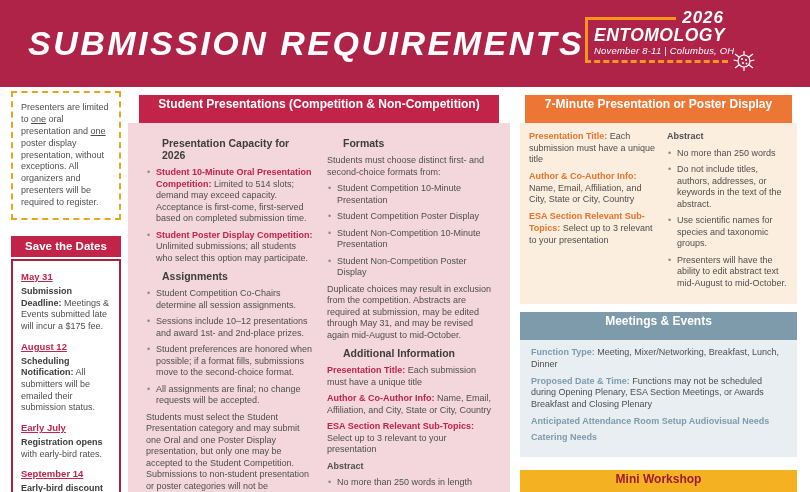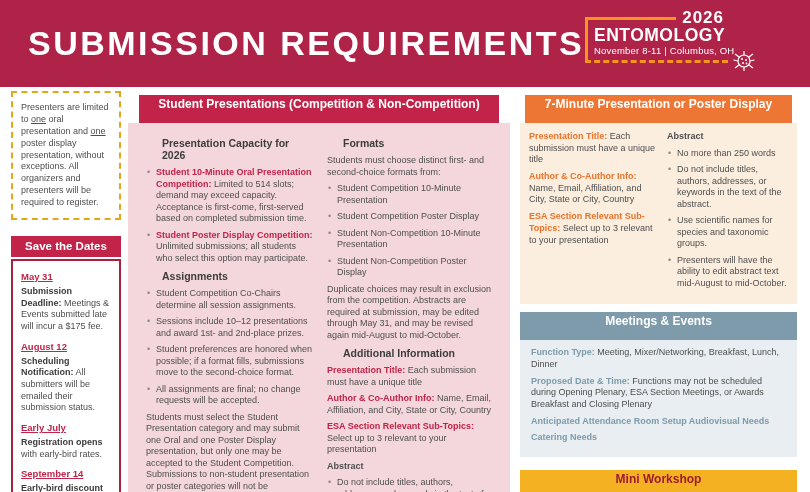--- a/index.html
+++ b/index.html
@@ -1,20 +1,20 @@
 <!DOCTYPE html>
 <html><head>
 <meta charset="utf-8">
 <style>
   * { margin:0; padding:0; box-sizing:border-box; }
   html,body { width:810px; height:492px; }
   body { font-family:"Liberation Sans", sans-serif; background:#ffffff; position:relative; overflow:hidden; }
 
   
-  .banner { position:absolute; left:0; top:0; width:810px; height:87px; background:#B02348; }
+  .banner { position:absolute; left:0; top:0; width:810px; height:87px; background:#B02348;font-style:italic; }
   .title { position:absolute; left:28px; top:24px; font-size:34px; font-weight:800; letter-spacing:2.5px; color:#ffffff; white-space:nowrap; }
   .logo-topline { position:absolute; left:585px; top:17px; width:91px; height:3px; background:#F7941D; }
   .logo-leftline { position:absolute; left:585px; top:17px; width:3px; height:44px; background:#F7941D; }
   .logo-year { position:absolute; left:650px; top:8px; width:74px; text-align:right; color:#fff; font-weight:800; font-size:17px; letter-spacing:1px; }
   .logo-name { position:absolute; left:594px; top:25px; color:#fff; font-weight:800; font-size:17.5px; letter-spacing:0.5px; }
   .logo-sub { position:absolute; left:594px; top:45px; color:#fff; font-size:9.5px; letter-spacing:0.2px; }
   .logo-dash { position:absolute; left:585px; top:60px; width:143px; border-top:3px dashed #F7941D; }
   .bug { position:absolute; left:731px; top:48px; }
 
   
@@ -134,20 +134,21 @@
         <div class="b">Student Competition 10-Minute Presentation</div>
         <div class="b">Student Competition Poster Display</div>
         <div class="b">Student Non-Competition 10-Minute Presentation</div>
         <div class="b">Student Non-Competition Poster Display</div>
         <div class="txt">Duplicate choices may result in exclusion from the competition. Abstracts are required at submission, may be edited through May 31, and may be revised again mid-August to mid-October.</div>
         <div class="h">Additional Information</div>
         <div class="kv"><span class="lead-red">Presentation Title:</span><span> Each submission must have a unique title</span></div>
         <div class="kv"><span class="lead-red">Author &amp; Co-Author Info:</span><span> Name, Email, Affiliation, and City, State or City, Country</span></div>
         <div class="kv"><span class="lead-red">ESA Section Relevant Sub-Topics:</span><span> Select up to 3 relevant to your presentation</span></div>
         <div class="kv lead-red">Abstract</div>
+        <div class="b">No more than 250 words in length</div>
         <div class="b">Do not include titles, authors, addresses, or keywords in the text of the abstract.</div>
 
       </div>
     </div>
   </section>
 
   <section class="rightcol">
     <div class="band orange-band">7-Minute Presentation or Poster Display</div>
     <div class="cream">
       <div class="subcol-l">

